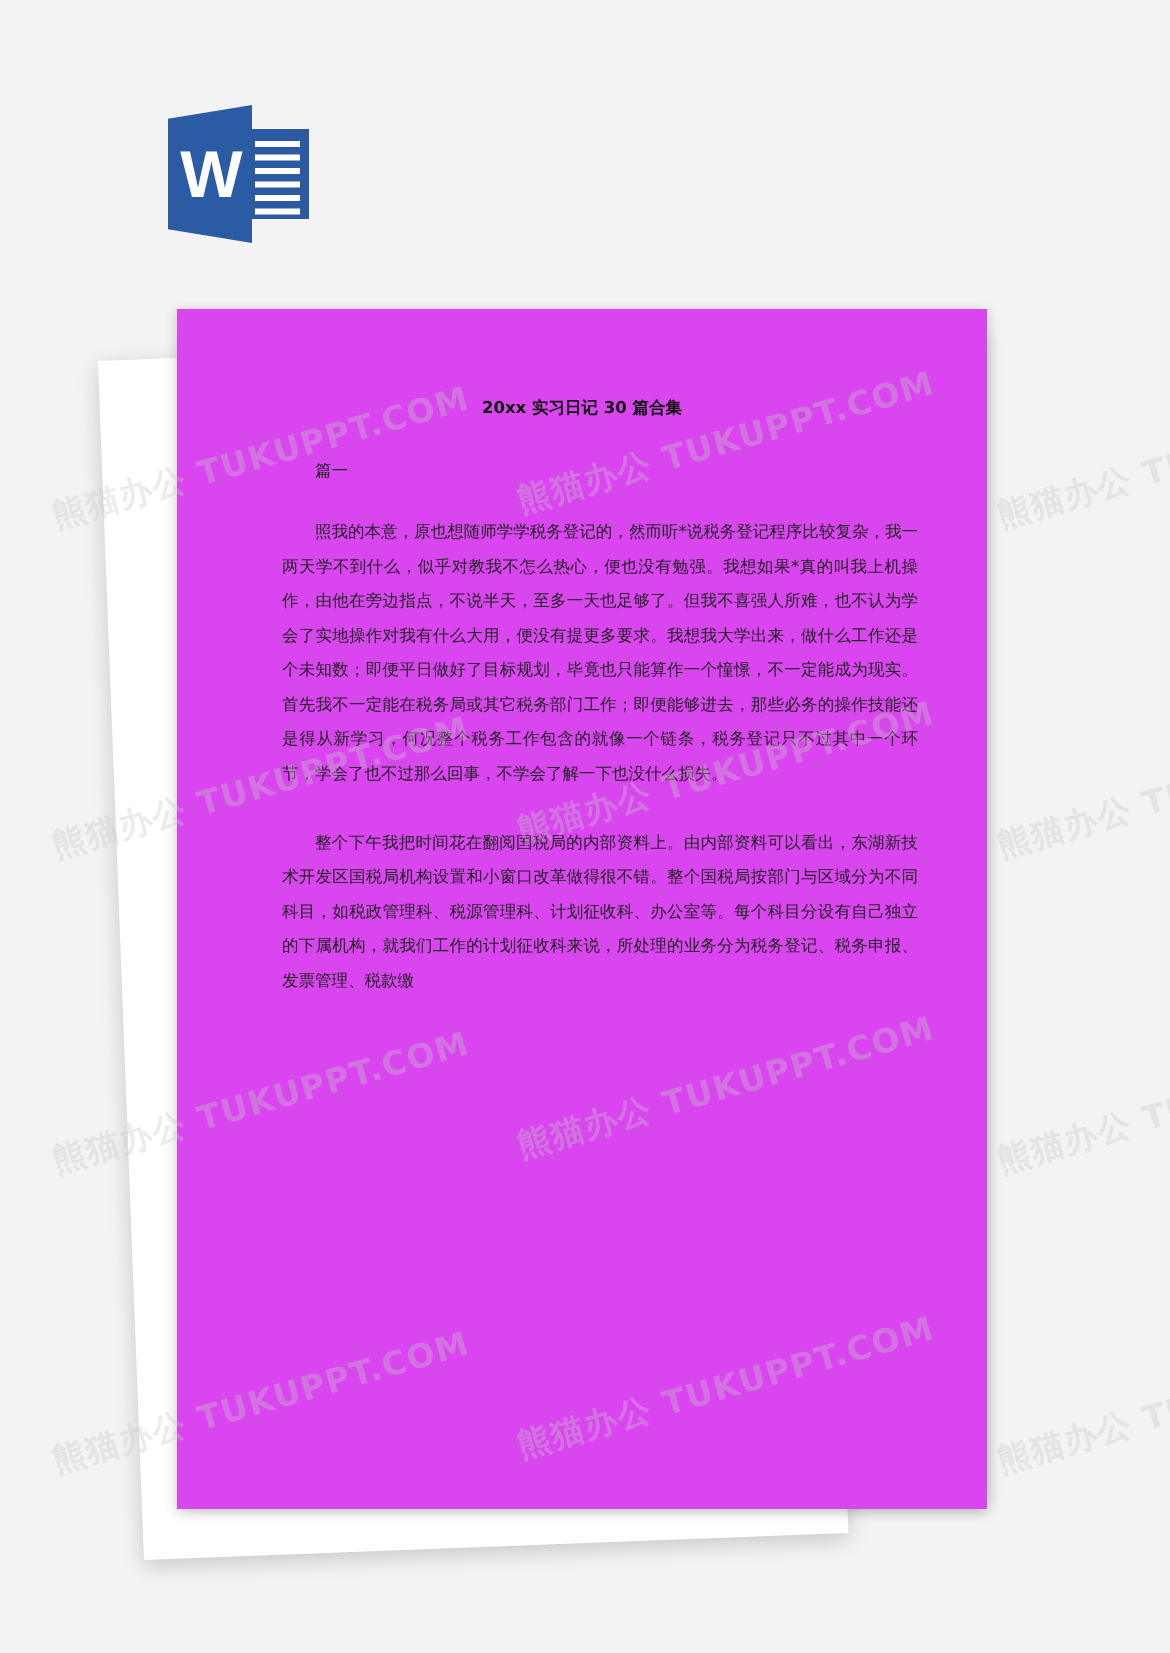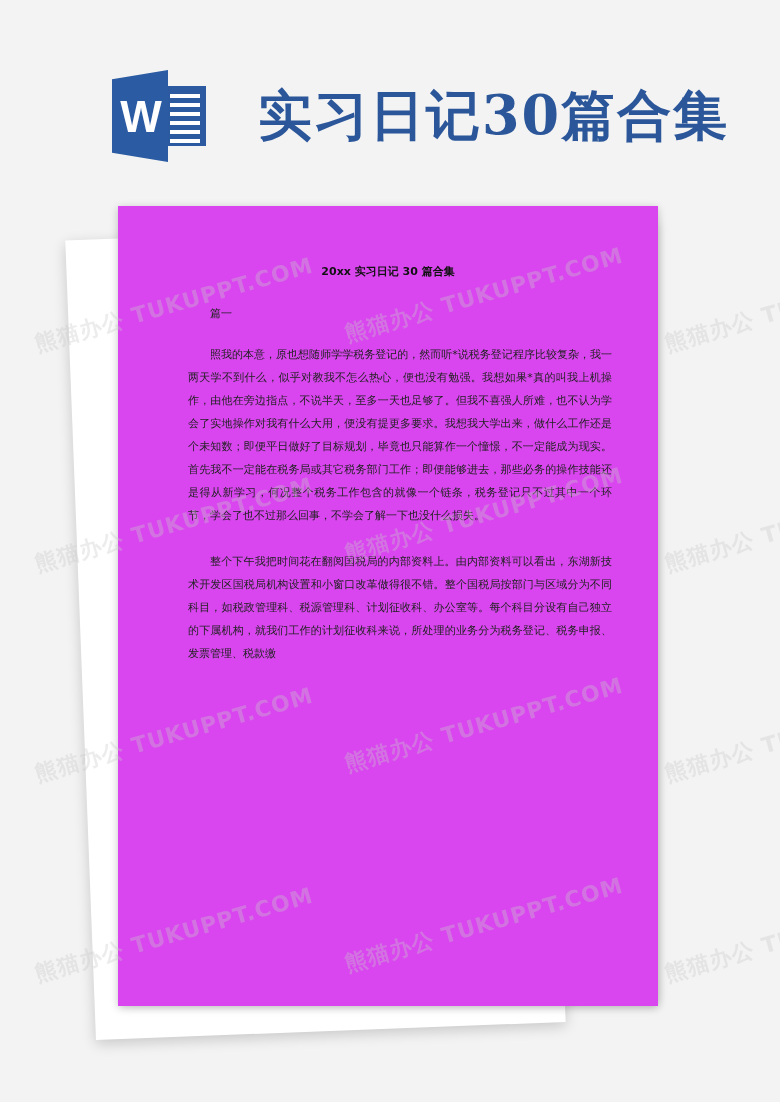--- a/index.html
+++ b/index.html
@@ -167,21 +167,20 @@
         <span></span>
         <span></span>
         <span></span>
         <span></span>
         <span></span>
     </div>
     <div class="doc-front">
       <b>W</b>
     </div>
   </div>
-  <div class="banner-title">实习日记30篇合集</div>
 </div>
 
 <div class="paper-back"></div>
 <div class="paper-mid"></div>
 
 <div class="paper-main">
   <div class="doc-title">20xx 实习日记 30 篇合集</div>
   <div class="doc-section">篇一</div>
   <div class="doc-body">
     <p>照我的本意，原也想随师学学税务登记的，然而听*说税务登记程序比较复杂，我一两天学不到什么，似乎对教我不怎么热心，便也没有勉强。我想如果*真的叫我上机操作，由他在旁边指点，不说半天，至多一天也足够了。但我不喜强人所难，也不认为学会了实地操作对我有什么大用，便没有提更多要求。我想我大学出来，做什么工作还是个未知数；即便平日做好了目标规划，毕竟也只能算作一个憧憬，不一定能成为现实。首先我不一定能在税务局或其它税务部门工作；即便能够进去，那些必务的操作技能还是得从新学习，何况整个税务工作包含的就像一个链条，税务登记只不过其中一个环节，学会了也不过那么回事，不学会了解一下也没什么损失。</p>

